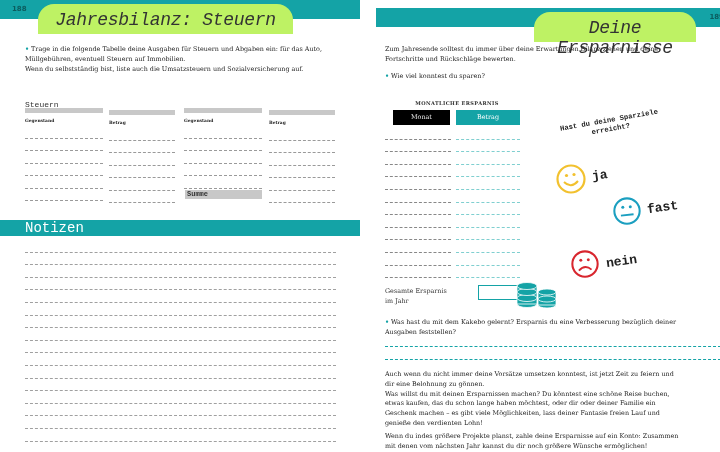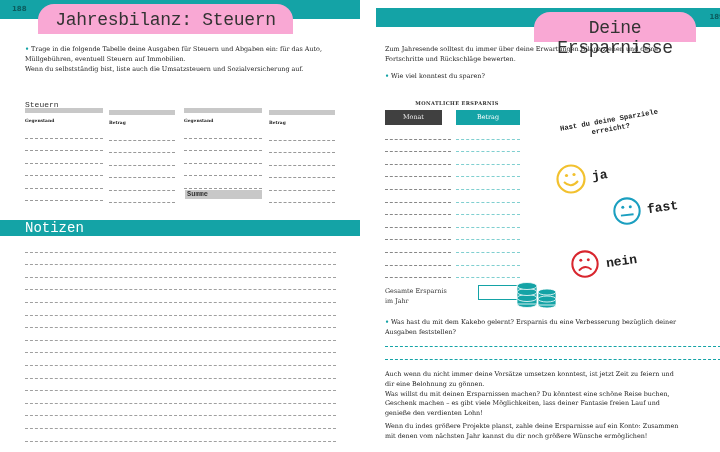--- a/index.html
+++ b/index.html
@@ -7,21 +7,21 @@
   body { position: relative; font-family: "DejaVu Serif", serif; color: #222; }
 
   .page { position: absolute; top: 0; height: 328px; width: 360px; overflow: hidden; }
   .page-left { left: 0; }
   .page-right { left: 376px; margin-top: 8px; }
 
   
   .header-bar { position: absolute; top: 0; height: 19px; background: #14a3a6; }
   .page-left .header-bar { left: 0; width: 360px; }
   .page-right .header-bar { left: 0; width: 360px; }
-  .header-tab { position: absolute; top: 4px; height: 30px; background: #f9a8d4; border-radius: 16px 16px 0 0; }
+  .header-tab { position: absolute; top: 4px; height: 30px; background: #bef264; border-radius: 16px 16px 0 0; font-style: italic; }
   .page-left .header-tab { left: 38px; width: 255px; }
   .page-right .header-tab { left: 158px; width: 162px; }
   .header-title { position: absolute; top: 4px; font-family: "Liberation Mono", monospace; font-size: 18px; color: #333; letter-spacing: -0.3px; }
   .page-left .header-title { left: 0; width: 255px; text-align: center; top: 6px; }
   .page-right .header-title { left: 0; width: 162px; text-align: center; top: 6px; }
   .page-num { position: absolute; top: 5px; font-family: "DejaVu Sans", sans-serif; font-size: 7px; color: #0b5c5e; font-weight: bold; }
   .page-left .page-num { left: 12px; }
   .page-right .page-num { right: 12px; }
 
   .body-text { position: absolute; font-family: "DejaVu Serif", serif; font-size: 6.4px; line-height: 9.8px; color: #222; }
@@ -37,21 +37,21 @@
 
   
   .notes-bar { position: absolute; left: 0; top: 220px; width: 360px; height: 16px; background: #14a3a6; }
   .notes-title { position: absolute; left: 25px; top: 220px; font-family: "Liberation Mono", monospace; font-size: 14px; color: #fff; line-height: 17px; }
   .notes-lines { position: absolute; left: 25px; top: 240px; width: 311px; }
   .notes-lines .line { height: 12.6px; border-bottom: 1px dashed #a0a0a0; }
 
   
   .savings-title { position: absolute; left: 397px; top: 100px; width: 120px; text-align: center; font-size: 5px; font-weight: bold; letter-spacing: 0.4px; color: #333; }
   .savings-head { position: absolute; top: 110px; height: 15px; font-size: 6.4px; text-align: center; line-height: 15px; }
-  .h-monat { left: 385px; width: 57px; background: #404040; color: #eee; }
+  .h-monat { left: 393px; width: 57px; background: #000000; color: #eee; }
   .h-betrag { left: 456px; width: 64px; background: #14a3a6; color: #fff; }
   .sav-rows { position: absolute; left: 385px; top: 127px; width: 135px; }
   .sav-row { height: 12.6px; display: flex; gap: 5px; }
   .sav-row .c1 { width: 66px; border-bottom: 1px dashed #888; }
   .sav-row .c2 { flex: 1; border-bottom: 1px dashed #7fcfd0; }
   .total-label { position: absolute; left: 385px; top: 286px; font-size: 6.4px; line-height: 10px; color: #333; }
   .total-box { position: absolute; left: 478px; top: 285px; width: 45px; height: 15px; border: 1px solid #14a3a6; background: #fff; }
   .coins { position: absolute; left: 516px; top: 278px; }
 
   .goal-q { position: absolute; left: 555px; top: 116px; width: 110px; text-align: center; font-family: "Liberation Mono", monospace; font-weight: bold; font-size: 7.2px; line-height: 9px; transform: rotate(-10deg); color: #222; }
@@ -261,17 +261,18 @@
   <div><span class="bullet">•</span><span>Was hast du mit dem Kakebo gelernt? Ersparnis du eine Verbesserung bezüglich deiner</span></div>
   <div>Ausgaben feststellen?</div>
 </div>
 <div class="learn-lines" style="top:346px;"></div>
 <div class="learn-lines" style="top:359px;"></div>
 
 <div class="body-text" style="left:385px; top:370px; width:335px;">
   <div>Auch wenn du nicht immer deine Vorsätze umsetzen konntest, ist jetzt Zeit zu feiern und</div>
   <div>dir eine Belohnung zu gönnen.</div>
   <div>Was willst du mit deinen Ersparnissen machen? Du könntest eine schöne Reise buchen,</div>
+  <div>etwas kaufen, das du schon lange haben möchtest, oder dir oder deiner Familie ein</div>
   <div>Geschenk machen – es gibt viele Möglichkeiten, lass deiner Fantasie freien Lauf und</div>
   <div>genieße den verdienten Lohn!</div>
   <div style="margin-top:3px;">Wenn du indes größere Projekte planst, zahle deine Ersparnisse auf ein Konto: Zusammen</div>
   <div>mit denen vom nächsten Jahr kannst du dir noch größere Wünsche ermöglichen!</div>
 </div>
 
 </body></html>

